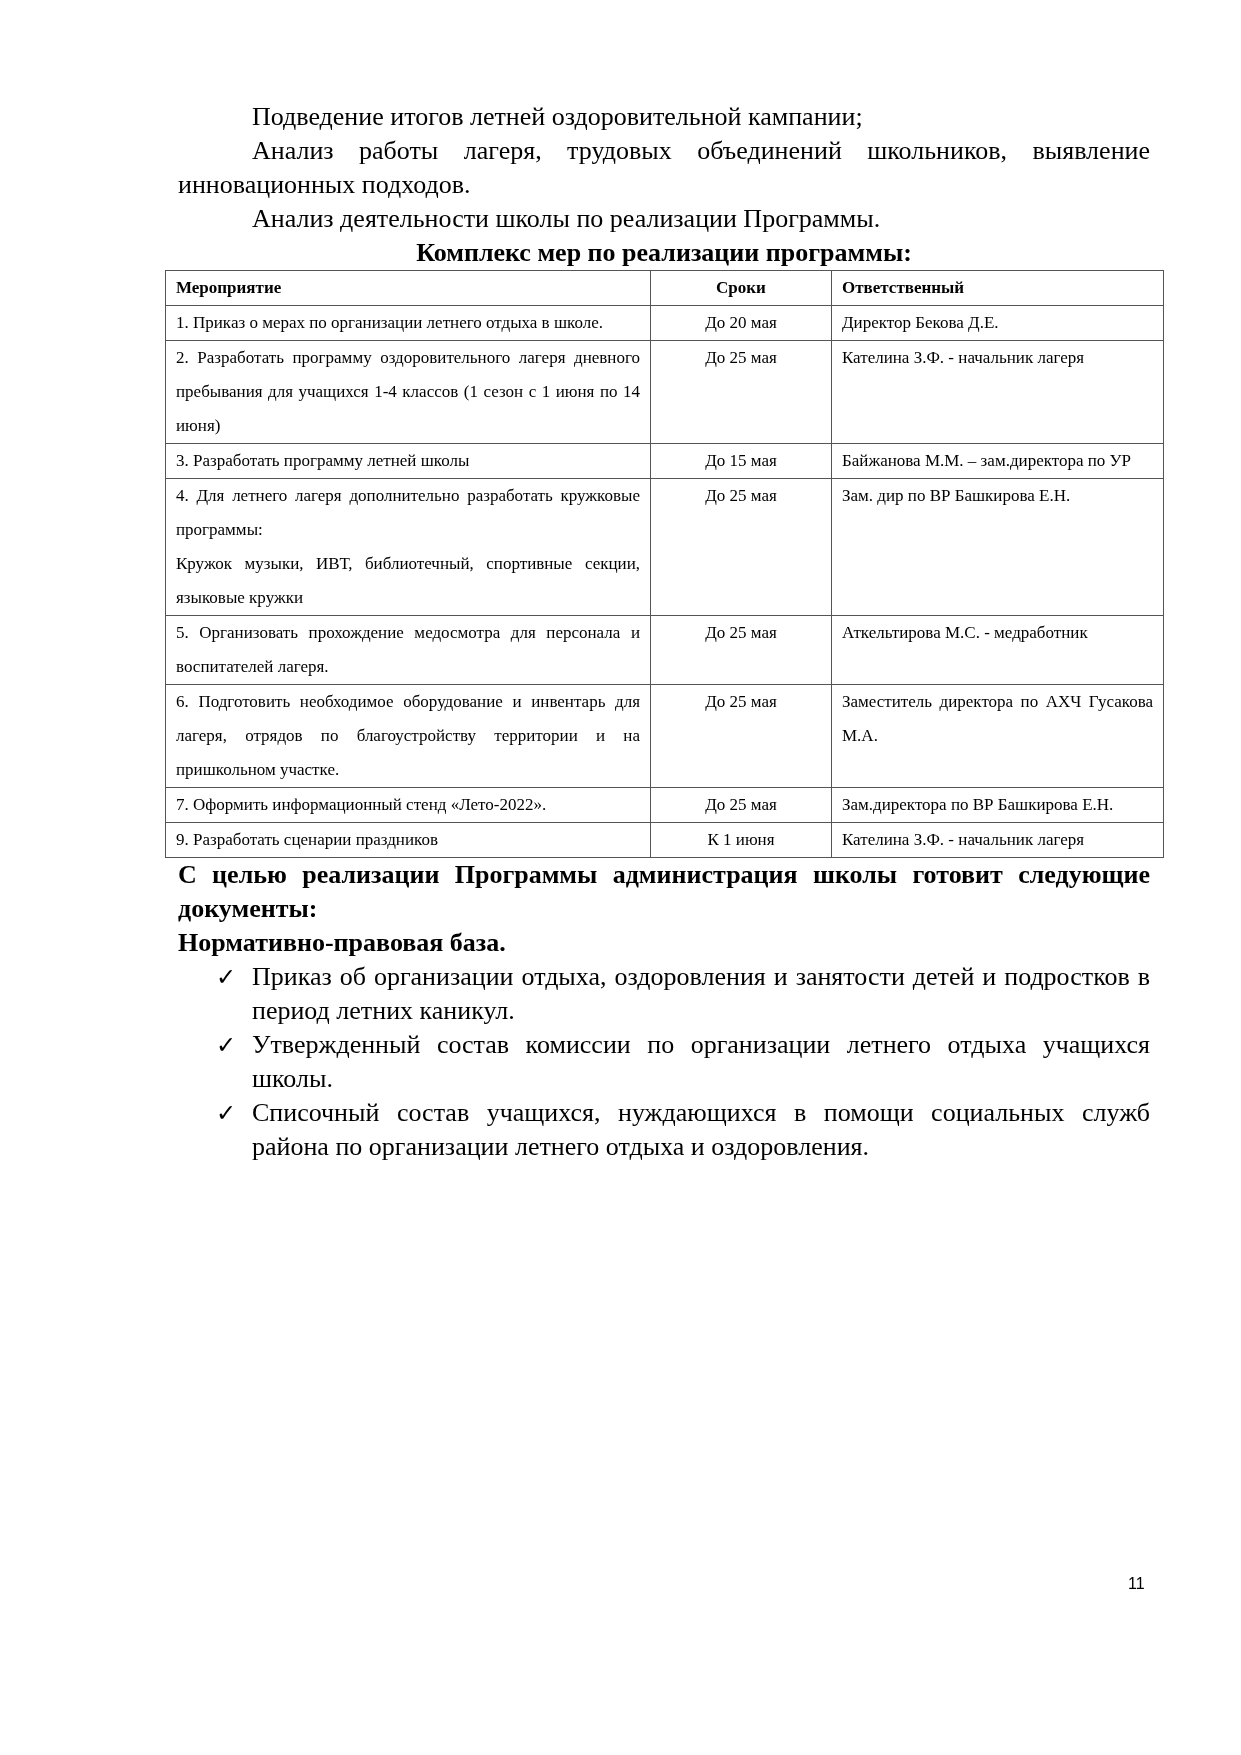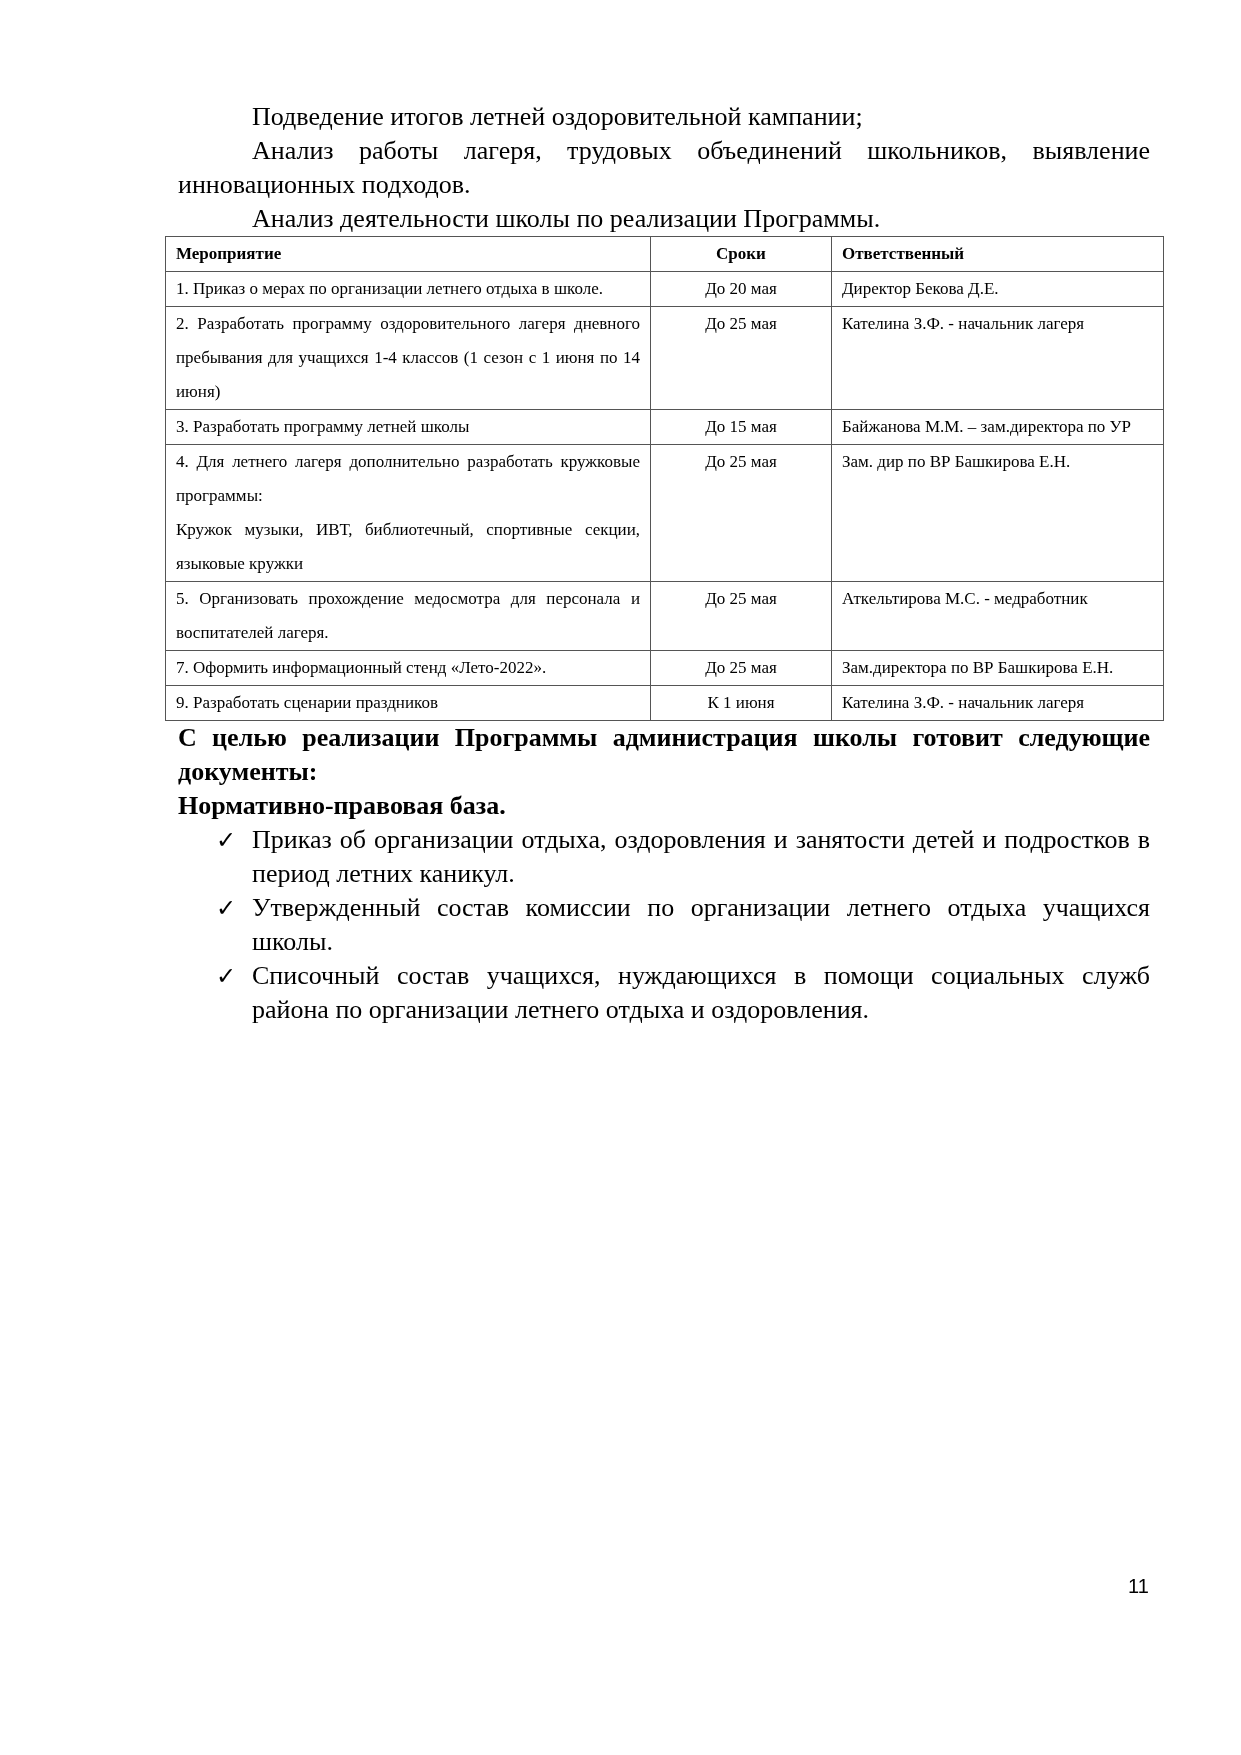--- a/index.html
+++ b/index.html
@@ -37,31 +37,32 @@
   .bold-head { font-weight: bold; margin: 0; line-height: 34px; }
   ul.checks { list-style: none; margin: 0; padding: 0 0 0 74px; }
   ul.checks li { position: relative; line-height: 34px; text-align: justify; }
   ul.checks li .check {
     position: absolute; left: -36px; top: 0; font-size: 24px;
     font-family: "DejaVu Sans", sans-serif;
   }
   .page-number {
     position: absolute; left: 1128px; top: 1575px;
     font-family: "Liberation Sans", "DejaVu Sans", sans-serif;
-    font-size: 20px;
+    font-size: 16px;
   }
 </style>
 </head>
 <body>
 
 <div class="page">
   <p class="para indent">Подведение итогов летней оздоровительной кампании;</p>
   <p class="para indent">Анализ работы лагеря, трудовых объединений школьников, выявление инновационных подходов.</p>
   <p class="para indent">Анализ деятельности школы по реализации Программы.</p>
 
+  <p class="title">Комплекс мер по реализации программы:</p>
 
   <table class="plan">
     <colgroup>
         <col class="c1">
         <col class="c2">
         <col class="c3">
       </colgroup>
     <thead>
       <tr>
         <th class="event">Мероприятие</th>
@@ -92,20 +93,25 @@
         </td>
         <td class="term">До 25 мая</td>
         <td class="resp">Зам. дир по ВР Башкирова Е.Н.</td>
       </tr>
       <tr>
         <td class="event">5. Организовать прохождение медосмотра для персонала и воспитателей лагеря.</td>
         <td class="term">До 25 мая</td>
         <td class="resp">Аткельтирова М.С. - медработник</td>
       </tr>
       <tr>
+        <td class="event">6. Подготовить необходимое оборудование и инвентарь для лагеря, отрядов по благоустройству территории и на пришкольном участке.</td>
+        <td class="term">До 25 мая</td>
+        <td class="resp">Заместитель директора по АХЧ Гусакова М.А.</td>
+      </tr>
+      <tr>
         <td class="event">7. Оформить информационный стенд «Лето-2022».</td>
         <td class="term">До 25 мая</td>
         <td class="resp">Зам.директора по ВР Башкирова Е.Н.</td>
       </tr>
       <tr>
         <td class="event">9. Разработать сценарии праздников</td>
         <td class="term">К 1 июня</td>
         <td class="resp">Кателина З.Ф. - начальник лагеря</td>
       </tr>
     </tbody>

